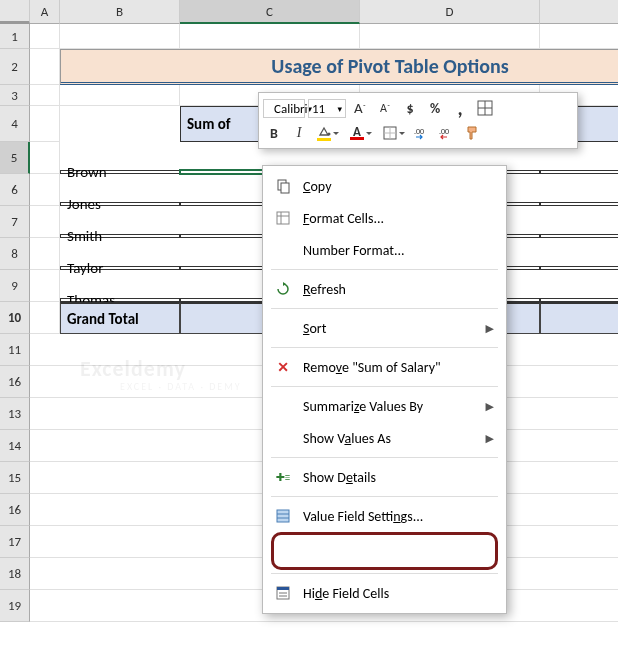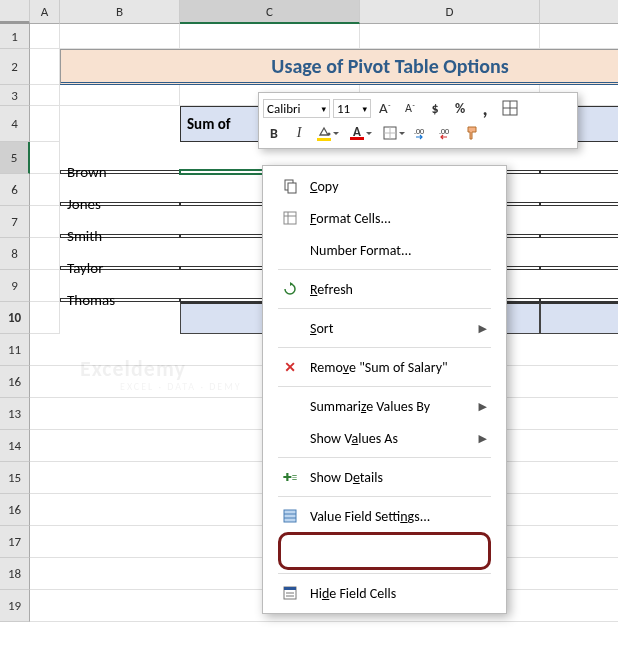--- a/index.html
+++ b/index.html
@@ -101,21 +101,21 @@
     left: 258px;
     width: 320px;
     background: #fff;
     border: 1px solid #bbb;
     box-shadow: 3px 3px 8px rgba(0,0,0,0.25);
     padding: 4px;
     z-index: 30;
   }
   .mt-row { display: flex; align-items: center; gap: 3px; margin-bottom: 3px; }
   .mt-row:last-child { margin-bottom: 0; }
-  .mt-font-name { width: 67px; border: 1px solid #ccc; padding: 1px 3px; font-size: 13px; display:flex; align-items:center; justify-content:space-between;}
+  .mt-font-name { width: 42px; border: 1px solid #ccc; padding: 1px 10px; font-size: 13px; display:flex; align-items:center; justify-content:space-between;}
   .mt-font-size { width: 38px; border: 1px solid #ccc; padding: 1px 3px; font-size: 13px; display:flex; align-items:center; justify-content:space-between;}
   .mt-btn {
     width: 22px; height: 22px;
     display: flex; align-items: center; justify-content: center;
     font-size: 14px; color: #333; cursor: pointer;
   }
   .mt-btn.dd::after { content: ''; border: 3px solid transparent; border-top-color: #555; margin-left: 2px; margin-top:3px;}
   .mt-btn.wide { width: 30px; }
   .underline-yellow { display:flex; flex-direction:column; align-items:center; }
   .underline-yellow .bar { width:14px; height:3px; background:#ffd400; }
@@ -124,21 +124,21 @@
 
   
   .context-menu {
     position: absolute;
     top: 165px;
     left: 262px;
     width: 245px;
     background: #fff;
     border: 1px solid #bbb;
     box-shadow: 3px 3px 10px rgba(0,0,0,0.3);
-    padding: 4px 9px;
+    padding: 4px 2px;
     z-index: 20;
   }
   .cm-item {
     display: flex;
     align-items: center;
     padding: 7px 10px 7px 8px;
     font-size: 14px;
     gap: 10px;
   }
   .cm-icon {
@@ -252,20 +252,21 @@
   <div class="cell ph-data" style="grid-column:5;grid-row:9;"></div>
   <div class="cell ph-data right" style="grid-column:6;grid-row:9;">$1,600</div>
 
   <div class="cell" style="grid-column:2;grid-row:10;"></div>
   <div class="cell ph-data" style="grid-column:3;grid-row:10;">Thomas</div>
   <div class="cell ph-data right" style="grid-column:4;grid-row:10;"></div>
   <div class="cell ph-data" style="grid-column:5;grid-row:10;"></div>
   <div class="cell ph-data right" style="grid-column:6;grid-row:10;">$2,100</div>
 
   <div class="cell" style="grid-column:2;grid-row:11;"></div>
+  <div class="cell ph-total" style="grid-column:3;grid-row:11;">Grand Total</div>
   <div class="cell ph-total right" style="grid-column:4;grid-row:11;">$</div>
   <div class="cell ph-total" style="grid-column:5;grid-row:11;"></div>
   <div class="cell ph-total right" style="grid-column:6;grid-row:11;">$10,100</div>
 
   <div class="cell" style="grid-column:2/7;grid-row:12;"></div>
   <div class="cell" style="grid-column:2/7;grid-row:13;"></div>
   <div class="cell" style="grid-column:2/7;grid-row:14;"></div>
   <div class="cell" style="grid-column:2/7;grid-row:15;"></div>
   <div class="cell" style="grid-column:2/7;grid-row:16;"></div>
   <div class="cell" style="grid-column:2/7;grid-row:17;"></div>

